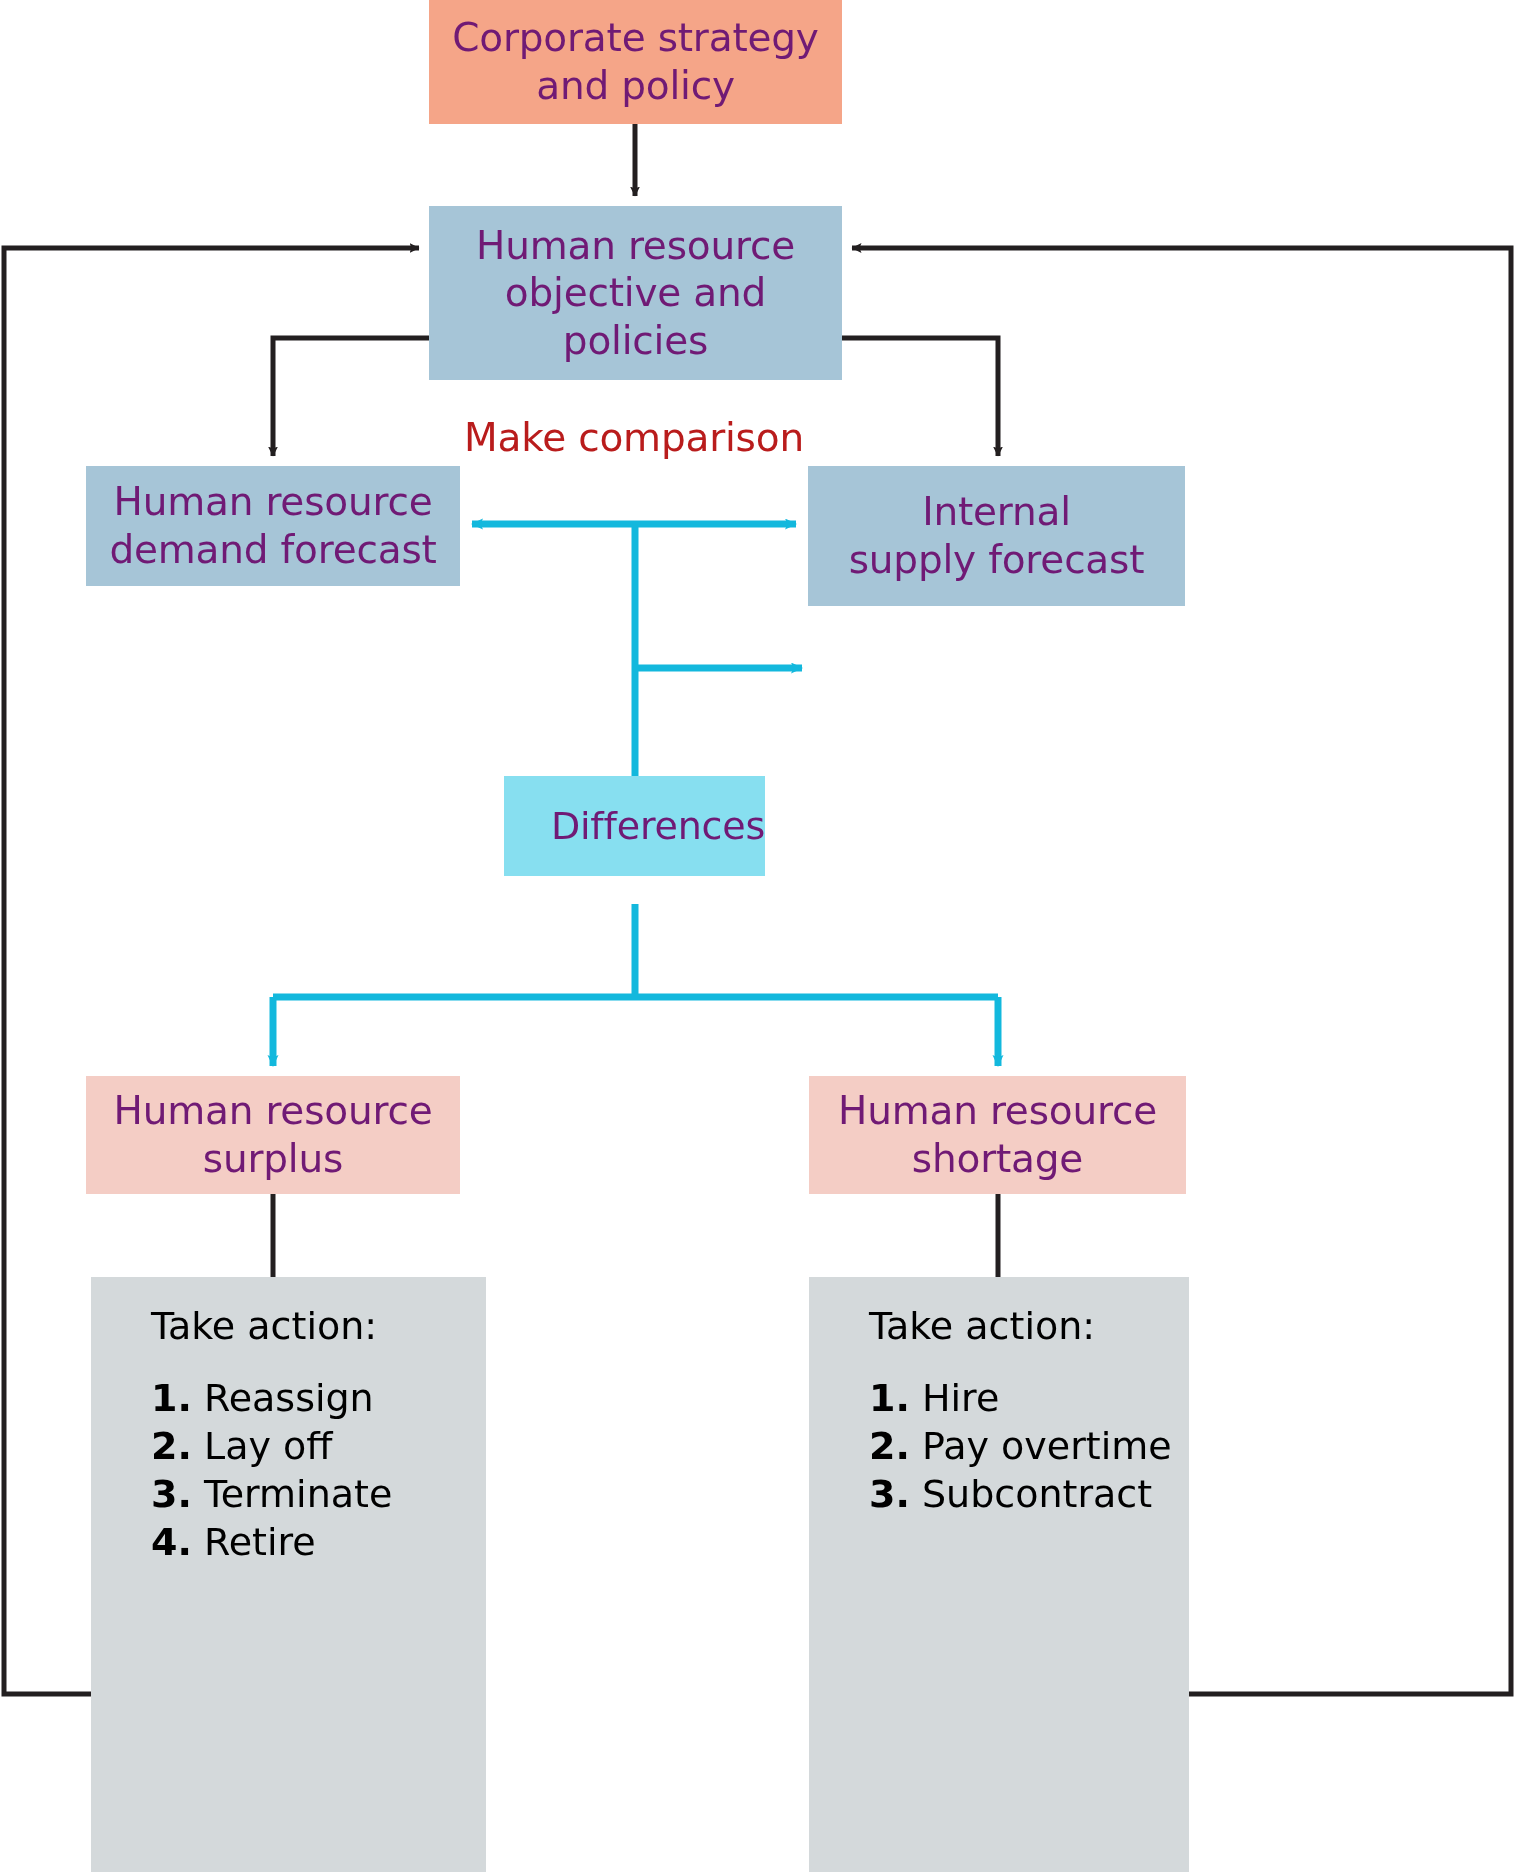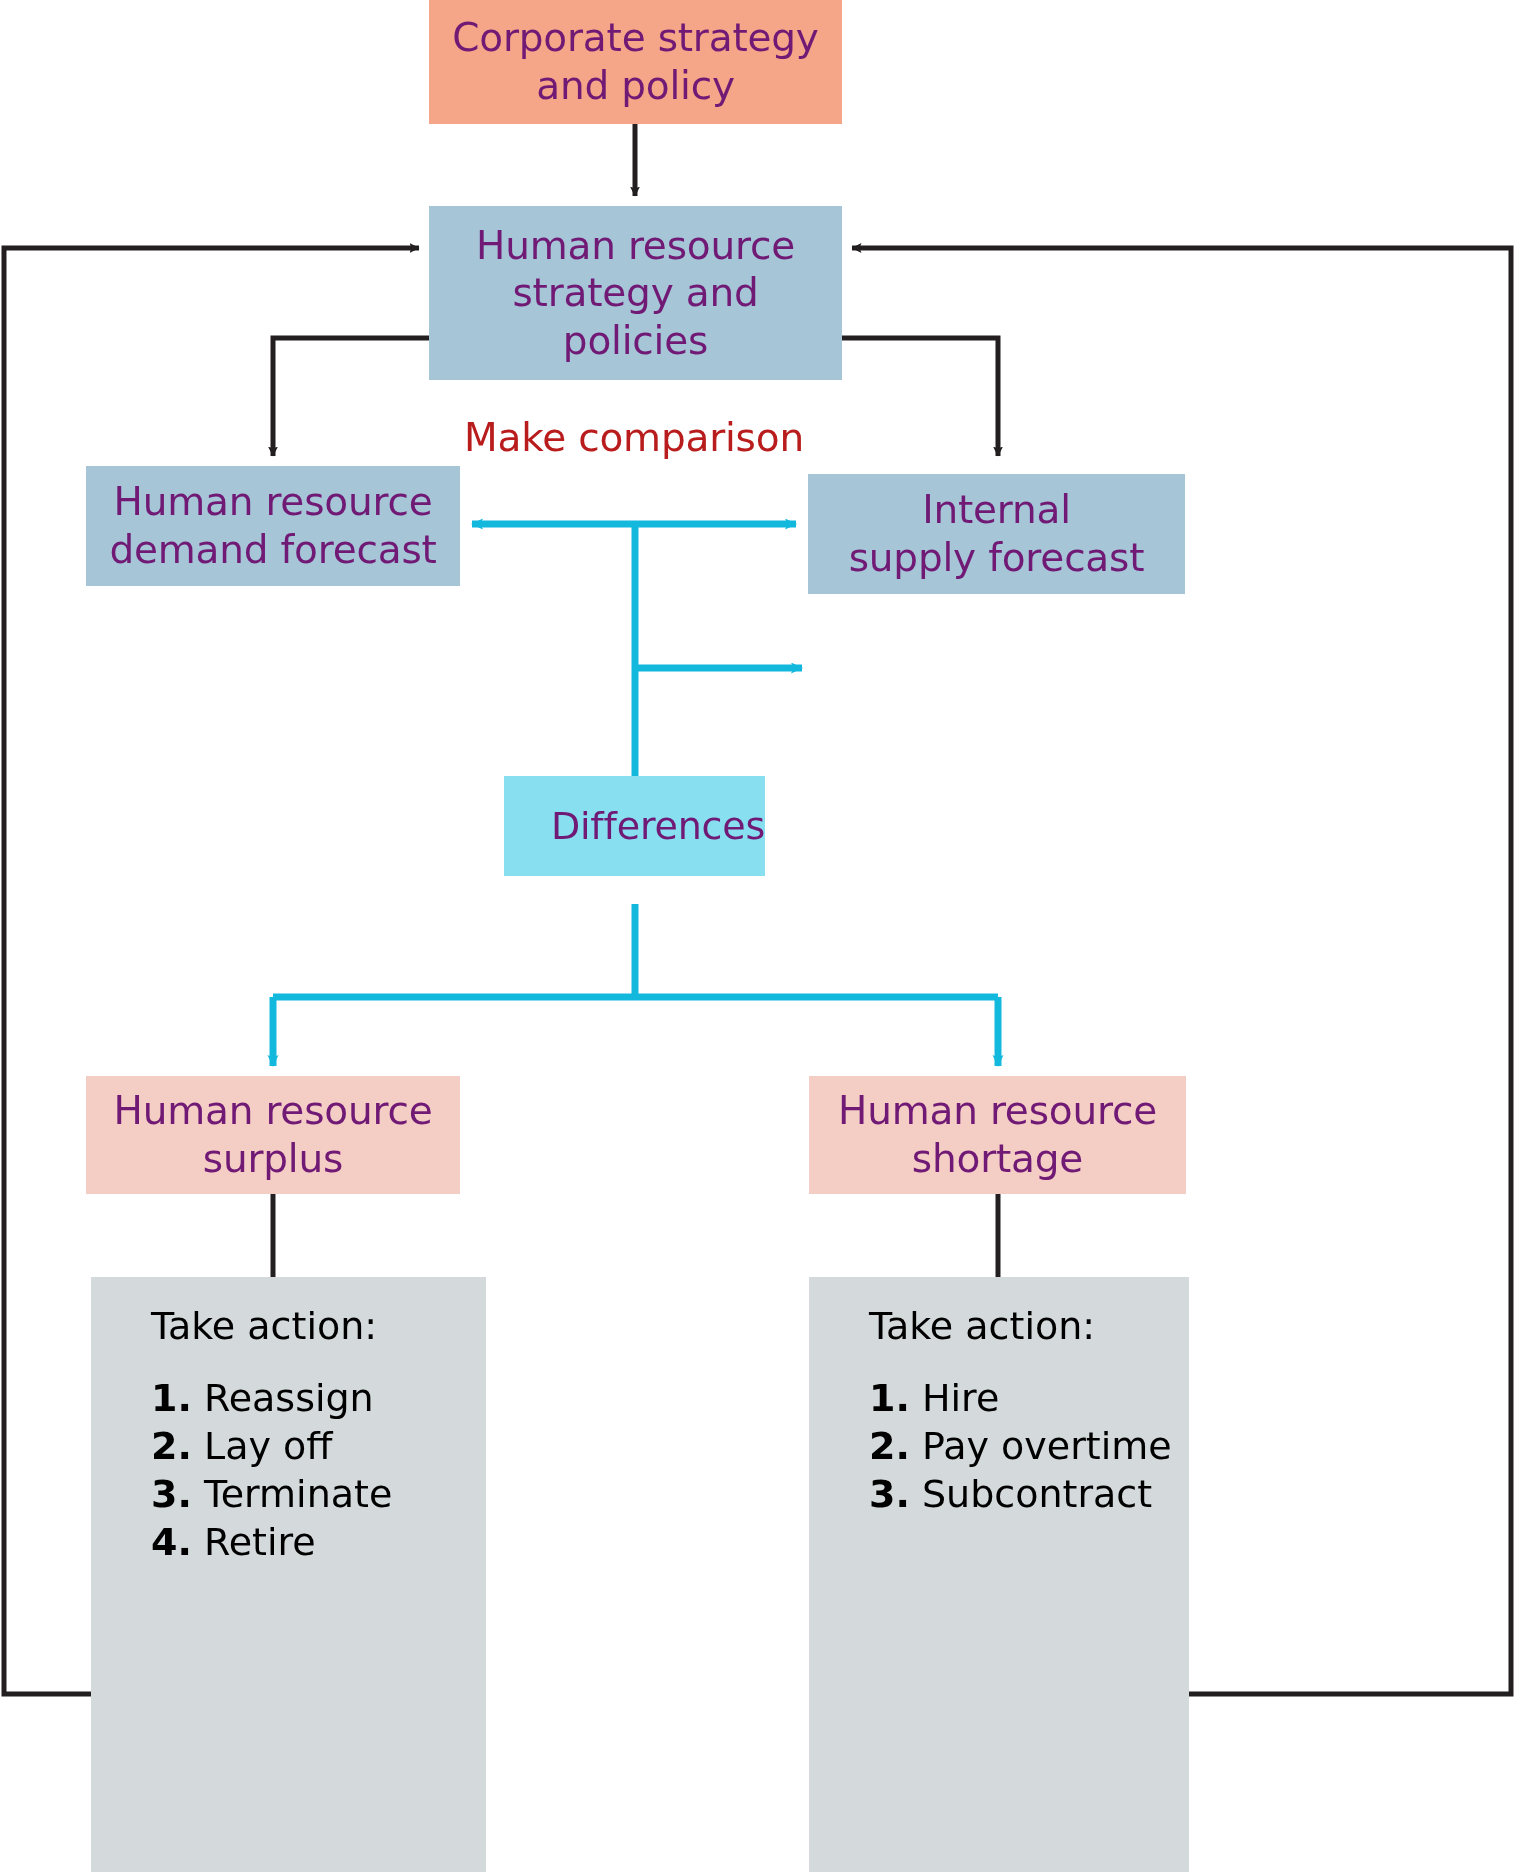--- a/index.html
+++ b/index.html
@@ -46,24 +46,23 @@
     left: 429px; top: 206px; width: 413px; height: 174px;
     background: #a6c5d7;
     font-size: 39px;
   }
   .n-demand {
     left: 86px; top: 466px; width: 374px; height: 120px;
     background: #a6c5d7;
     font-size: 39px;
   }
   .n-supply {
-    left: 808px; top: 466px; width: 377px; height: 120px;
+    left: 808px; top: 466px; width: 377px; height: 140px;
     background: #a6c5d7;
     font-size: 39px;
-    margin-top: 8px;
   }
   .n-differences {
     left: 504px; top: 776px; width: 261px; height: 100px;
     background: #87dff0;
     font-size: 38px;
     align-items: flex-end;
   }
   .n-surplus {
     left: 86px; top: 1076px; width: 374px; height: 118px;
     background: #f4cdc5;
@@ -164,21 +163,21 @@
     <path d="M1189,1694 L1511,1694 L1511,248 L852,248" stroke="#231f20" stroke-width="5" fill="none" marker-end="url(#ah-black)"></path>
   </svg>
 
   <div class="node n-corporate">
     <span class="line">Corporate strategy</span>
     <span class="line">and policy</span>
   </div>
 
   <div class="node n-hrobj">
     <span class="line">Human resource</span>
-    <span class="line">strategy and</span>
+    <span class="line">objective and</span>
     <span class="line">policies</span>
   </div>
 
   <div class="node n-demand">
     <span class="line">Human resource</span>
     <span class="line">demand forecast</span>
   </div>
 
   <div class="node n-supply">
     <span class="line">Internal</span>

